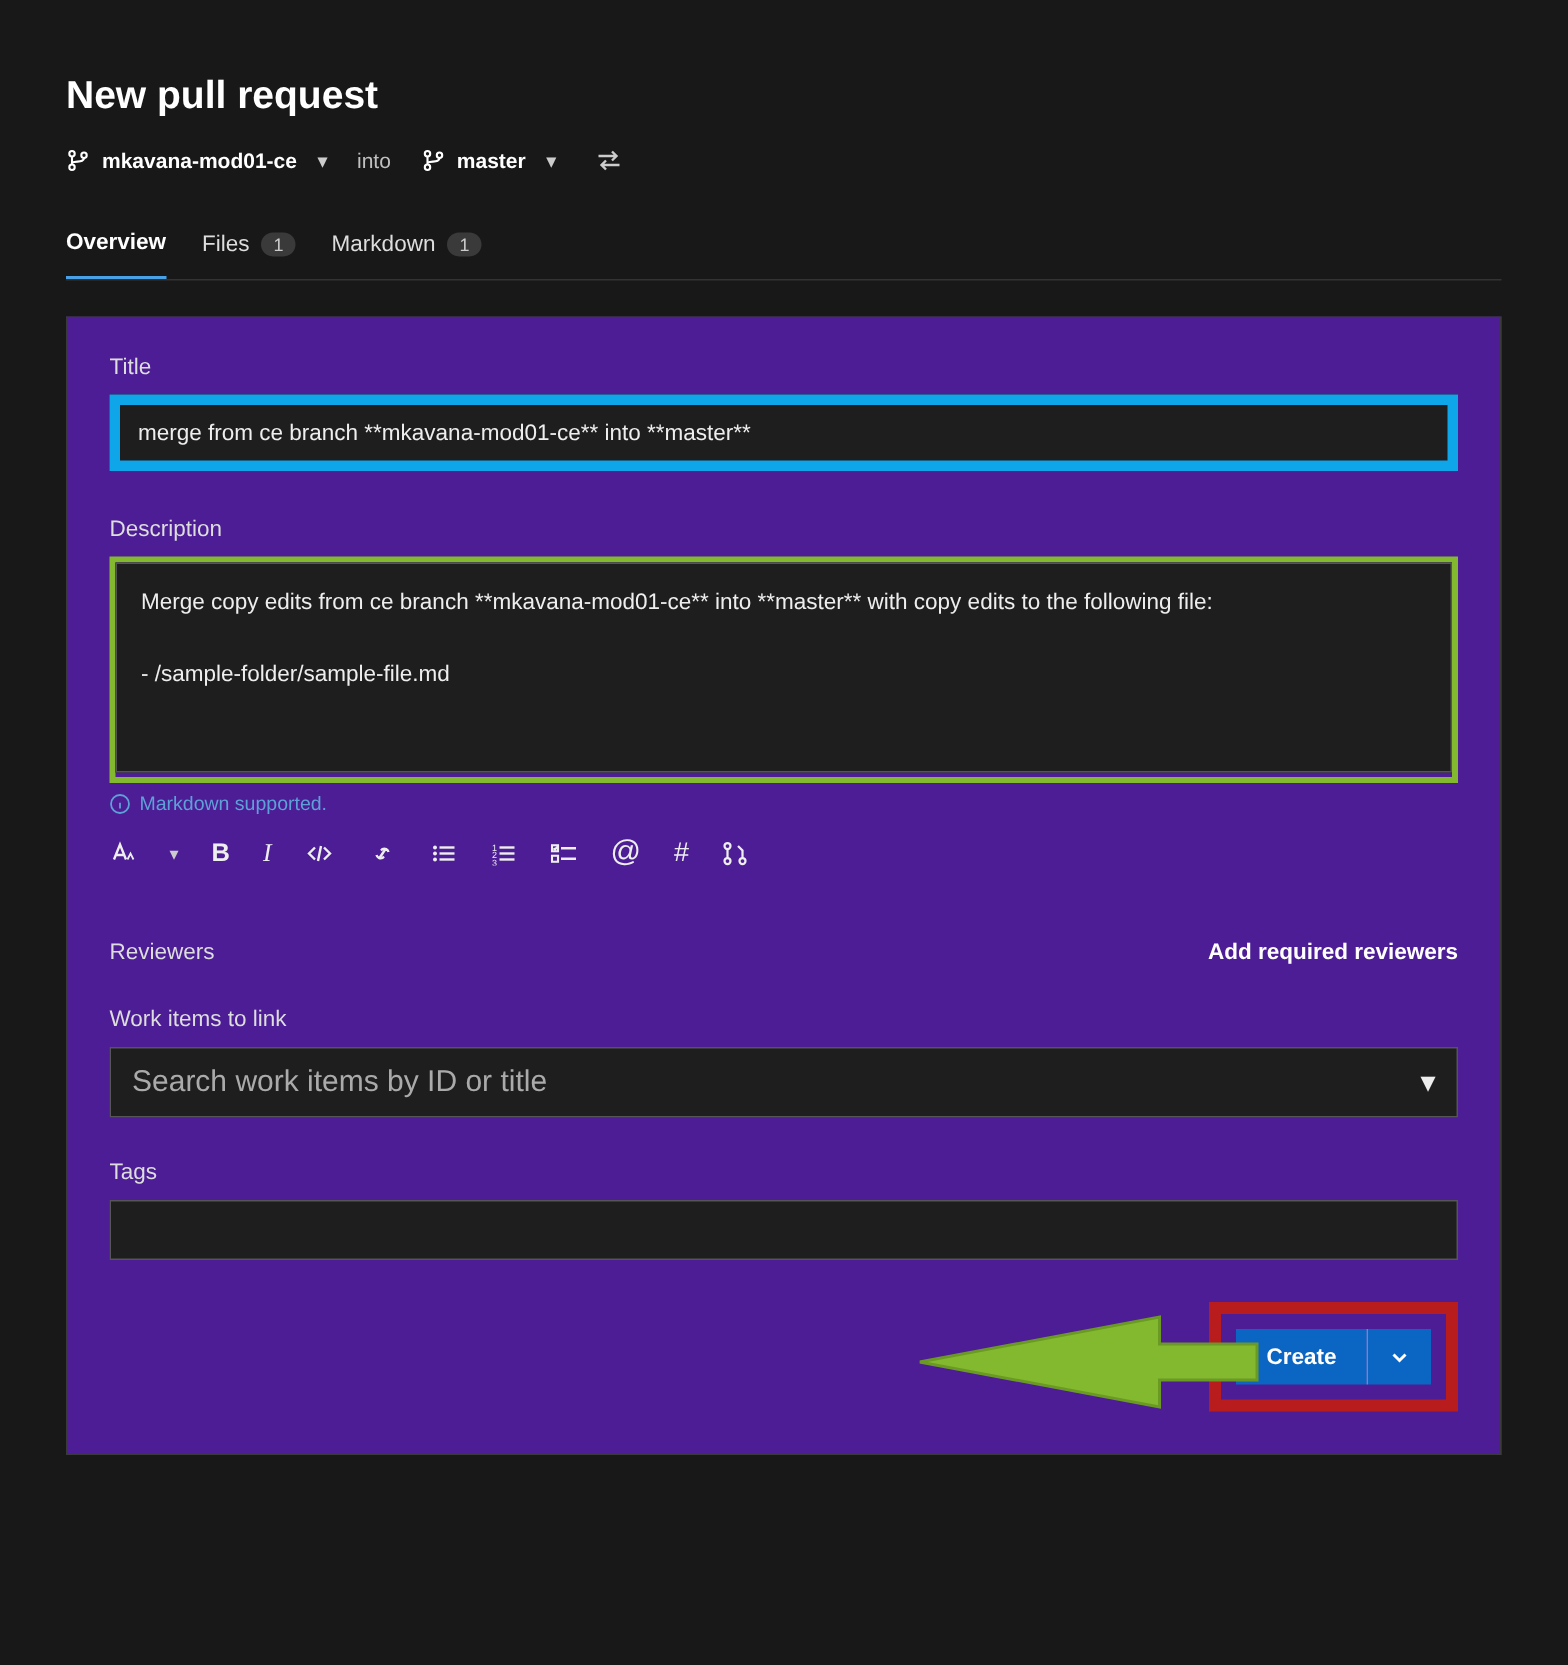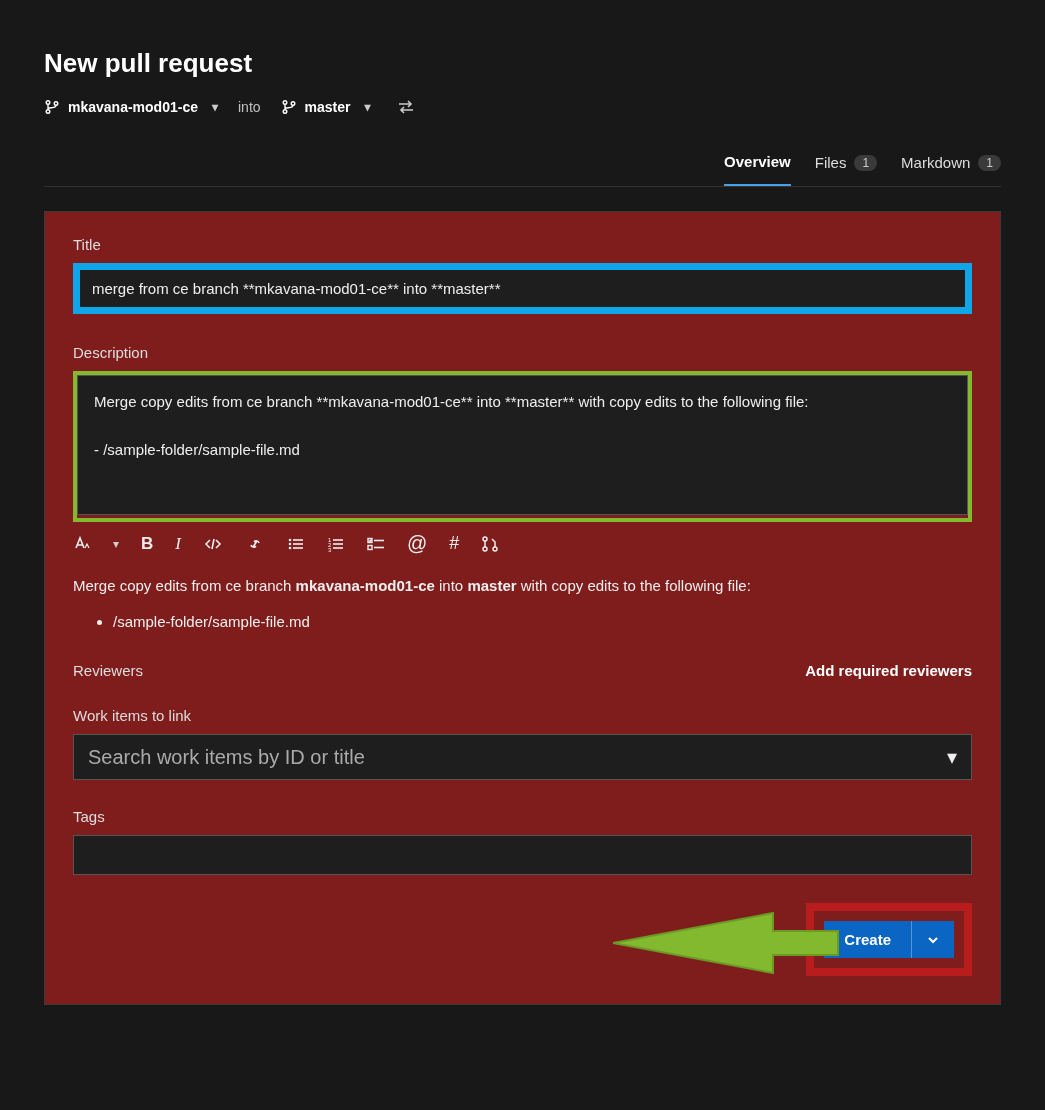--- a/index.html
+++ b/index.html
@@ -36,21 +36,20 @@
   }
   .branch-select .label { color: #fff; }
   .into-label { color: #c0c0c0; font-weight: 400; padding: 0 8px; }
   .chev { font-size: 12px; color: #ccc; margin-left: 6px; }
   .swap-icon { color: #ccc; margin-left: 14px; cursor: pointer; }
 
   .tabs {
     display: flex;
     gap: 24px;
     border-bottom: 1px solid #333;
-    justify-content: flex-end;
   }
   .tab {
     display: flex;
     align-items: center;
     gap: 8px;
     padding: 10px 0 14px 0;
     cursor: pointer;
     color: #ddd;
     font-size: 15px;
   }
@@ -61,21 +60,21 @@
   }
   .badge {
     background: #3a3a3a;
     border-radius: 10px;
     padding: 1px 8px;
     font-size: 12px;
     color: #ccc;
   }
 
   .panel {
-    background: #7f1d1d;
+    background: #4c1d95;
     margin-top: 24px;
     padding: 24px 28px 28px 28px;
     border: 1px solid #3a3a3a;
   }
   .field-label {
     color: #ddd;
     margin-bottom: 10px;
     font-size: 15px;
   }
   .text-input {
@@ -254,20 +253,27 @@
 
     <div class="field-label">Title</div>
     <input class="text-input" value="merge from ce branch **mkavana-mod01-ce** into **master**" style="">
 
     <div class="field-label" style="margin-top:30px">Description</div>
     <div class="desc-wrap">
       <textarea class="desc-area" style="">Merge copy edits from ce branch **mkavana-mod01-ce** into **master** with copy edits to the following file:
 
 - /sample-folder/sample-file.md</textarea>
     </div>
+    <div class="md-support">
+      <svg width="14" height="14" viewBox="0 0 14 14" fill="none" stroke="#5ea0d8" stroke-width="1.2">
+          <circle cx="7" cy="7" r="6"></circle>
+          <path d="M7 6.2V10M7 4h.01"></path>
+        </svg>
+      <span>Markdown supported.</span>
+    </div>
 
     <div class="toolbar">
       <span class="tbtn">
         <svg width="18" height="18" viewBox="0 0 18 18" fill="none" stroke="#eee" stroke-width="1.6">
             <path d="M3 13L7 3l4 10M4.3 10h5.4"></path>
             <path d="M12 13l2-4 2 4" stroke-width="1.2"></path>
           </svg>
       </span>
       <span class="tbtn" style="font-size:12px;color:#ccc">▾</span>
       <span class="tbtn bold">B</span>
@@ -316,26 +322,20 @@
       <span class="tbtn">
         <svg width="18" height="18" viewBox="0 0 18 18" fill="none" stroke="#eee" stroke-width="1.5">
             <circle cx="4" cy="4" r="2"></circle>
             <circle cx="4" cy="14" r="2"></circle>
             <circle cx="14" cy="14" r="2"></circle>
             <path d="M4 6v6M14 12V7l-3-3"></path>
           </svg>
       </span>
     </div>
 
-    <div class="preview">
-      <span>Merge copy edits from ce branch </span><b>mkavana-mod01-ce</b><span> into </span><b>master</b><span> with copy edits to the following file:</span>
-      <ul>
-          <li>/sample-folder/sample-file.md</li>
-        </ul>
-    </div>
 
     <div class="section">
       <div class="row-header">
         <div class="field-label" style="margin:0">Reviewers</div>
         <div class="link-action">Add required reviewers</div>
       </div>
     </div>
 
     <div class="section">
       <div class="field-label">Work items to link</div>

